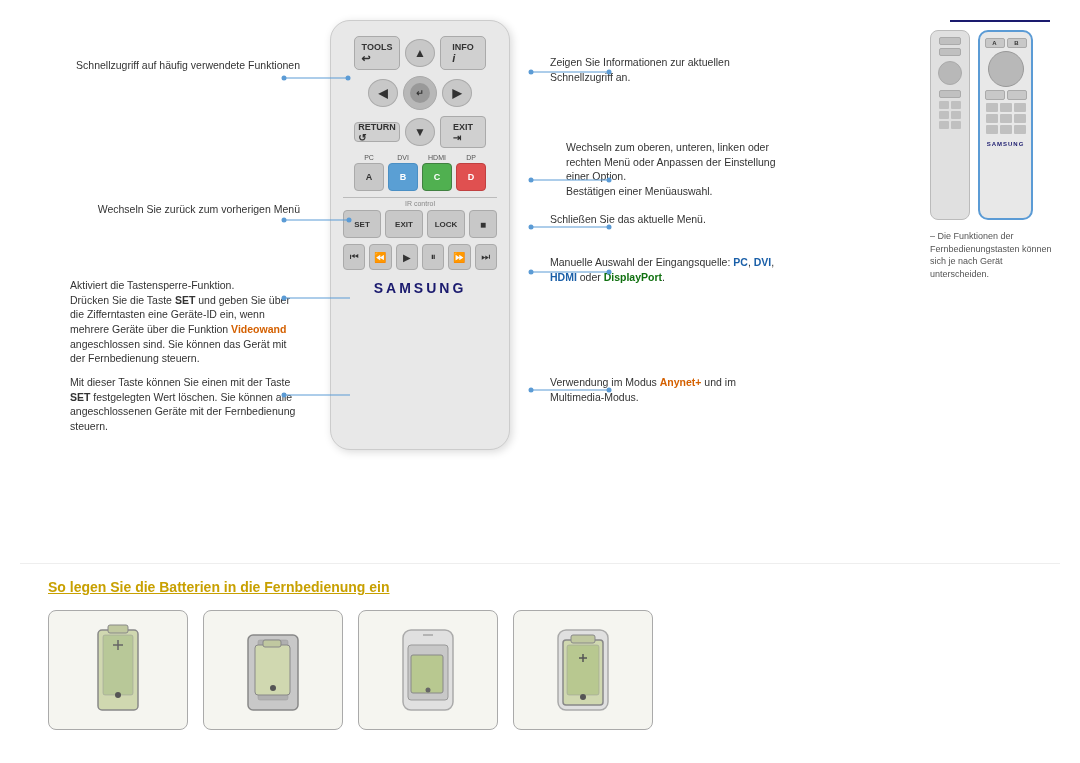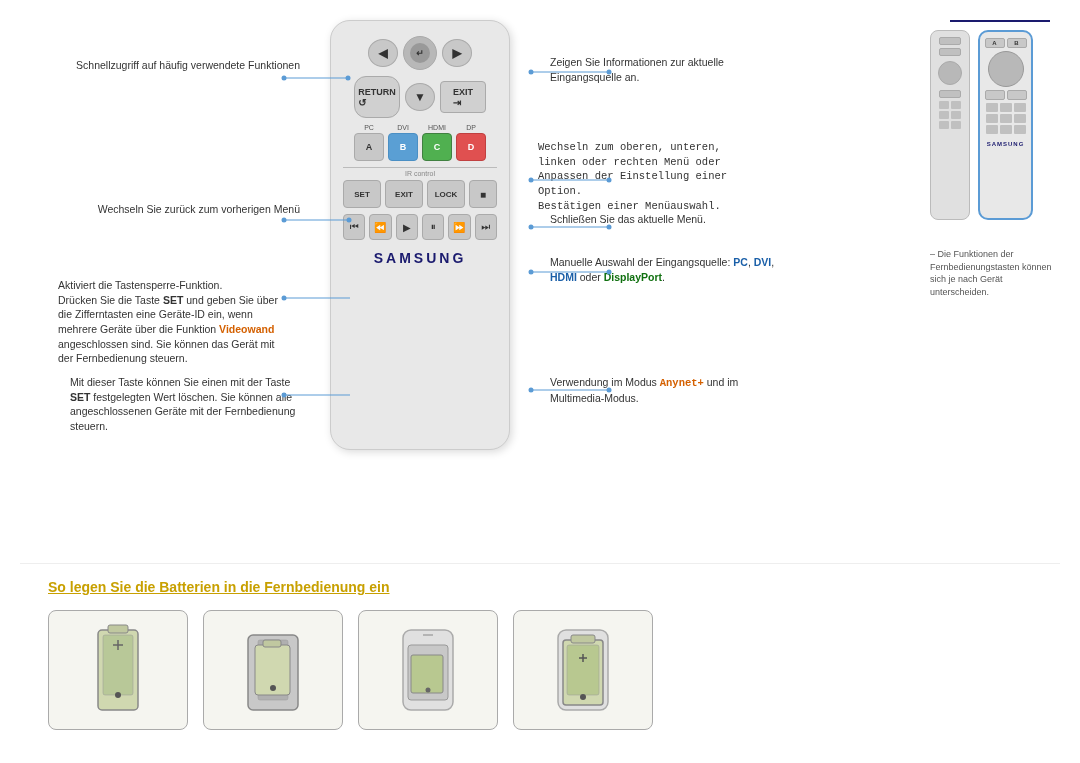--- a/index.html
+++ b/index.html
@@ -112,23 +112,22 @@
     .btn-center {
       width: 34px;
       height: 34px;
       border-radius: 50%;
       background: #b8b8b8;
       font-size: 10px;
     }
 
     .btn-return {
       width: 46px;
-      height: 42px;
+      height: 20px;
       font-size: 8px;
-      border-radius: 12px;
     }
 
     .btn-exit {
       width: 46px;
       height: 32px;
       font-size: 8px;
       justify-content: center;
     }
 
     .source-btns {
@@ -306,53 +305,68 @@
     }
 
     
     .battery-svg {
       width: 120px;
       height: 100px;
     }
 
     
     .highlight-blue { color: #1a5fa8; font-weight: bold; }
-    .highlight-orange { color: #d46000; font-weight: bold; font-family: Liberation Mono, monospace; }
+    .highlight-orange { color: #d46000; font-weight: bold; }
     .highlight-green { color: #107010; font-weight: bold; }
   </style>
 </head>
 <body>
 
 <div class="page">
 
   <div class="top-section">
 
     <div class="left-annotations">
 
       <div class="annotation" style="top:38px; right:10px; width:230px;">
         <span>Schnellzugriff auf häufig verwendete Funktionen</span>
       </div>
 
       <div class="annotation" style="top:182px; right:10px; width:230px;">
         <span>Wechseln Sie zurück zum vorherigen Menü</span>
       </div>
 
-      <div class="annotation" style="top:258px; right:22px; width:230px; text-align:left; margin-left:0;">
+      <div class="annotation" style="top:258px; right:10px; width:230px; text-align:left; margin-left:0;">
         <span>Aktiviert die Tastensperre-Funktion.</span><br>
         <span>Drücken Sie die Taste <strong>SET</strong> und geben Sie über die Zifferntasten eine Geräte-ID ein, wenn mehrere Geräte über die Funktion <span style="color:#d46000;font-weight:bold;">Videowand</span> angeschlossen sind. Sie können das Gerät mit der Fernbedienung steuern.</span>
       </div>
 
       <div class="annotation" style="top:355px; right:10px; width:230px; text-align:left;">
         <span>Mit dieser Taste können Sie einen mit der Taste <strong>SET</strong> festgelegten Wert löschen. Sie können alle angeschlossenen Geräte mit der Fernbedienung steuern.</span>
       </div>
     </div>
 
     <div class="remote-container">
       <div class="remote">
 
+        <div class="remote-row">
+          <div class="btn btn-tools">
+            <div>
+              <div style="font-size:9px;font-weight:bold;">TOOLS</div>
+              <div style="font-size:11px;">↩</div>
+            </div>
+          </div>
+          <div class="btn btn-arrow">▲</div>
+          <div class="btn btn-info">
+            <div>
+              <div style="font-size:9px;font-weight:bold;">INFO</div>
+              <div style="font-size:11px; font-style:italic;">i</div>
+            </div>
+          </div>
+        </div>
 
         <div class="remote-row">
           <div class="btn btn-arrow">◀</div>
           <div class="btn btn-center">
             <div style="width:20px;height:20px;border-radius:50%;background:#999;display:flex;align-items:center;justify-content:center;font-size:9px;">↵</div>
           </div>
           <div class="btn btn-arrow">▶</div>
         </div>
 
         <div class="remote-row">
@@ -404,24 +418,24 @@
           <div class="btn-media">⏭</div>
         </div>
 
         <div class="samsung-logo">SAMSUNG</div>
       </div>
     </div>
 
     <div class="right-annotations">
 
       <div class="right-annotation" style="top:35px; left:20px; width:220px;">
-        <span>Zeigen Sie Informationen zur aktuelle Eingangsquelle an.</span>
-      </div>
-
-      <div class="right-annotation" style="top:120px; left:8px; width:220px;font-family:Liberation Mono, monospace;">
+        <span>Zeigen Sie Informationen zur aktuellen Schnellzugriff an.</span>
+      </div>
+
+      <div class="right-annotation" style="top:120px; left:36px; width:220px;">
         <span>Wechseln zum oberen, unteren, linken oder rechten Menü oder Anpassen der Einstellung einer Option.<br>Bestätigen einer Menüauswahl.</span>
       </div>
 
       <div class="right-annotation" style="top:192px; left:20px; width:220px;">
         <span>Schließen Sie das aktuelle Menü.</span>
       </div>
 
       <div class="right-annotation" style="top:235px; left:20px; width:230px;">
         <span>Manuelle Auswahl der Eingangsquelle: <span class="highlight-blue">PC</span>, <span class="highlight-blue">DVI</span>, <span class="highlight-blue">HDMI</span> oder <span class="highlight-green">DisplayPort</span>.</span>
       </div>
@@ -507,21 +521,21 @@
           <div style="width:12px;height:9px;background:#c0c0c0;border-radius:1px;"></div>
           <div style="width:12px;height:9px;background:#c0c0c0;border-radius:1px;"></div>
           <div style="width:12px;height:9px;background:#c0c0c0;border-radius:1px;"></div>
           <div style="width:12px;height:9px;background:#c0c0c0;border-radius:1px;"></div>
           <div style="width:12px;height:9px;background:#c0c0c0;border-radius:1px;"></div>
         </div>
         <div style="font-size:6px;font-weight:bold;color:#1a1a6e;letter-spacing:1px;margin-top:4px;">SAMSUNG</div>
       </div>
     </div>
 
-    <div style="margin-top:28px;font-size:9px;color:#555;line-height:1.4;">
+    <div style="margin-top:10px;font-size:9px;color:#555;line-height:1.4;">
       <span>–</span> <span>Die Funktionen der Fernbedienungstasten können sich je nach Gerät unterscheiden.</span>
     </div>
   </div>
 
   <div class="bottom-section" style="position:absolute;bottom:0;left:20px;right:20px;height:200px;">
     <div class="battery-title">So legen Sie die Batterien in die Fernbedienung ein</div>
 
     <div class="battery-images">
 
       <div class="battery-img">

